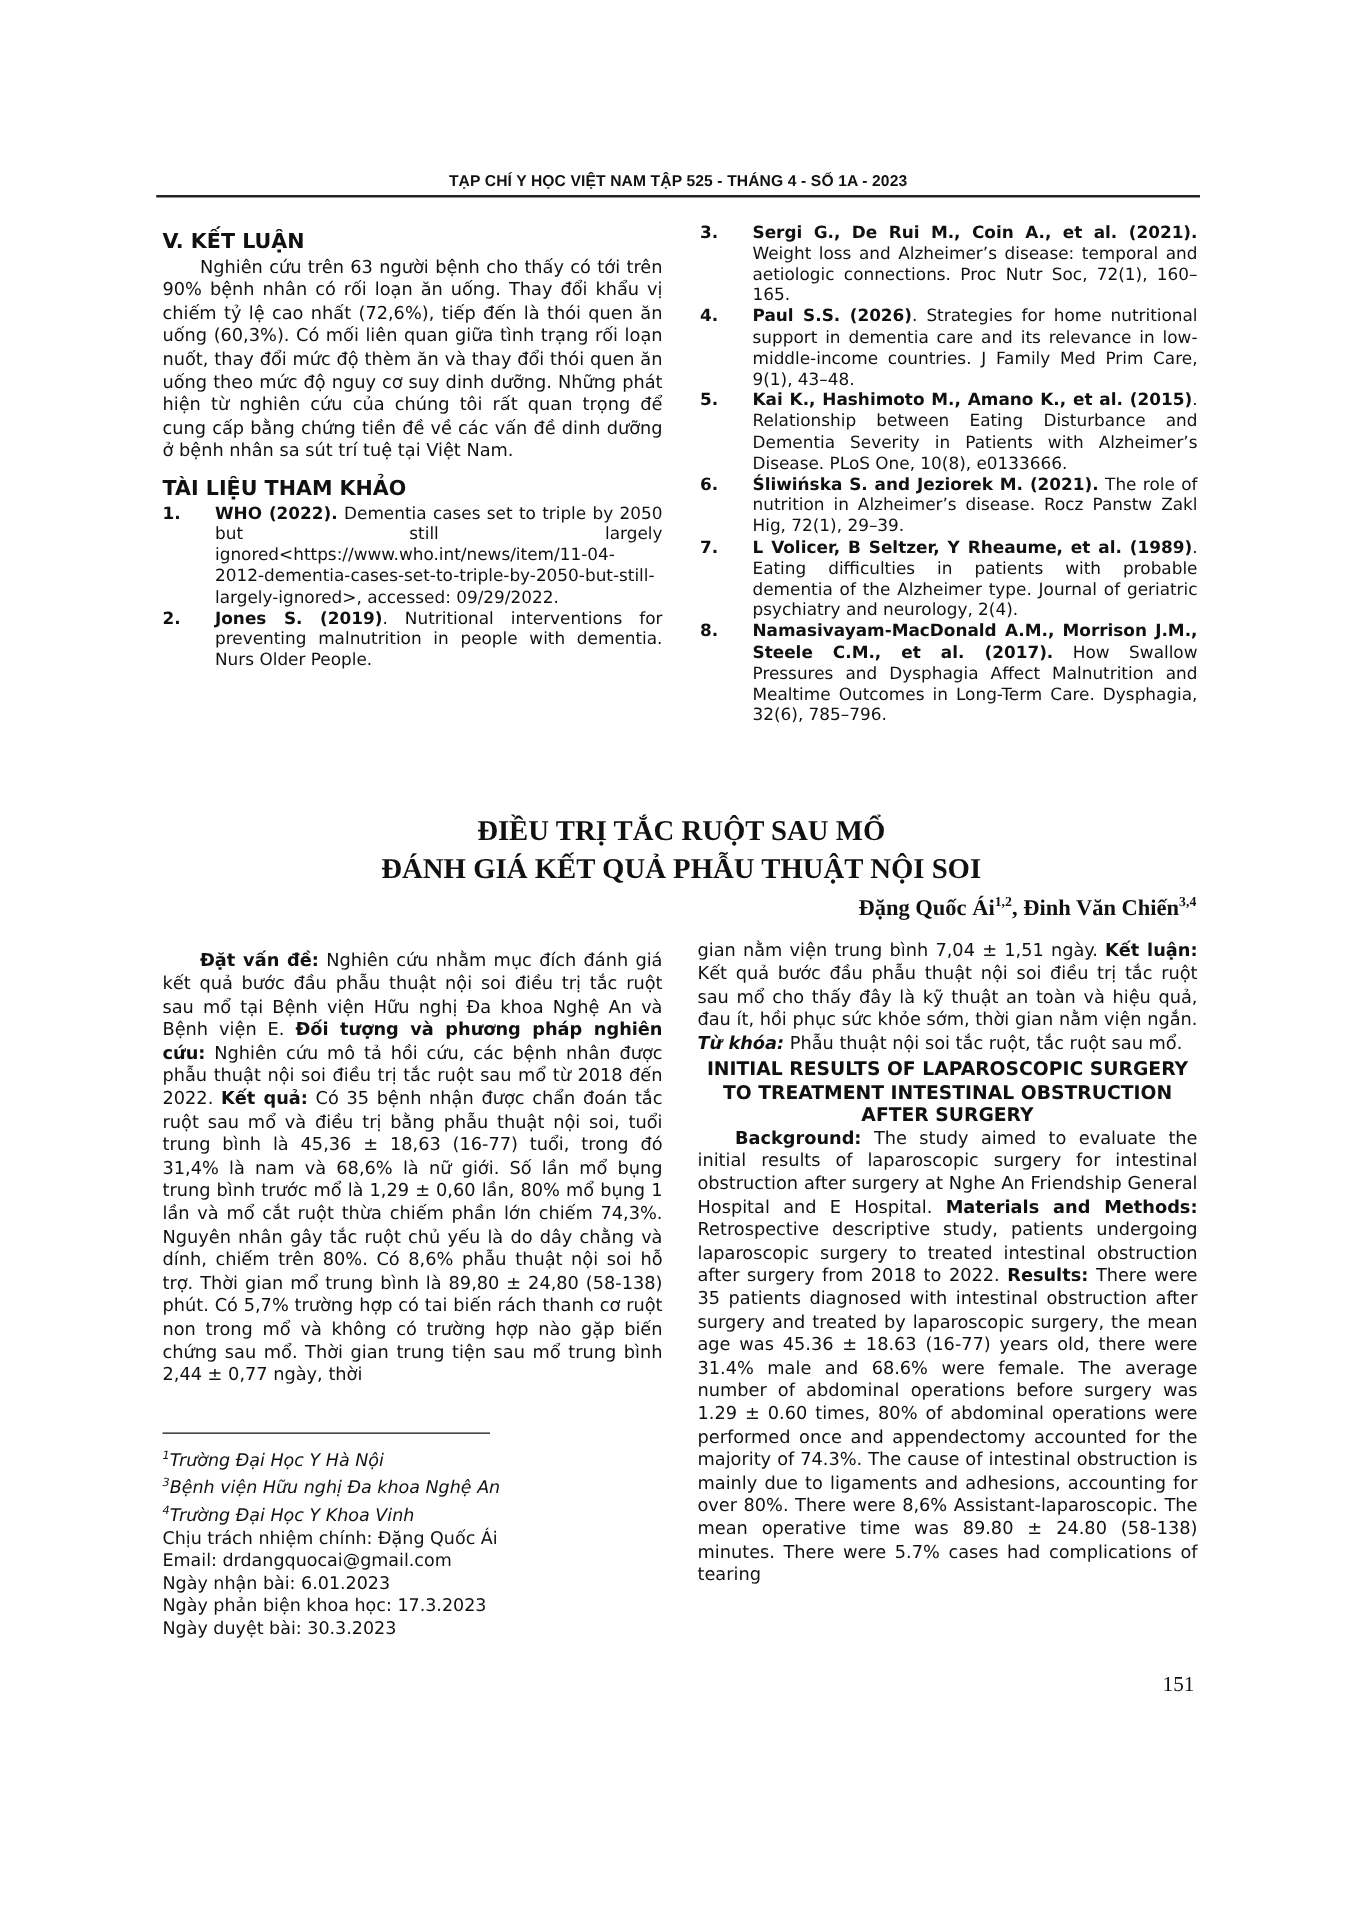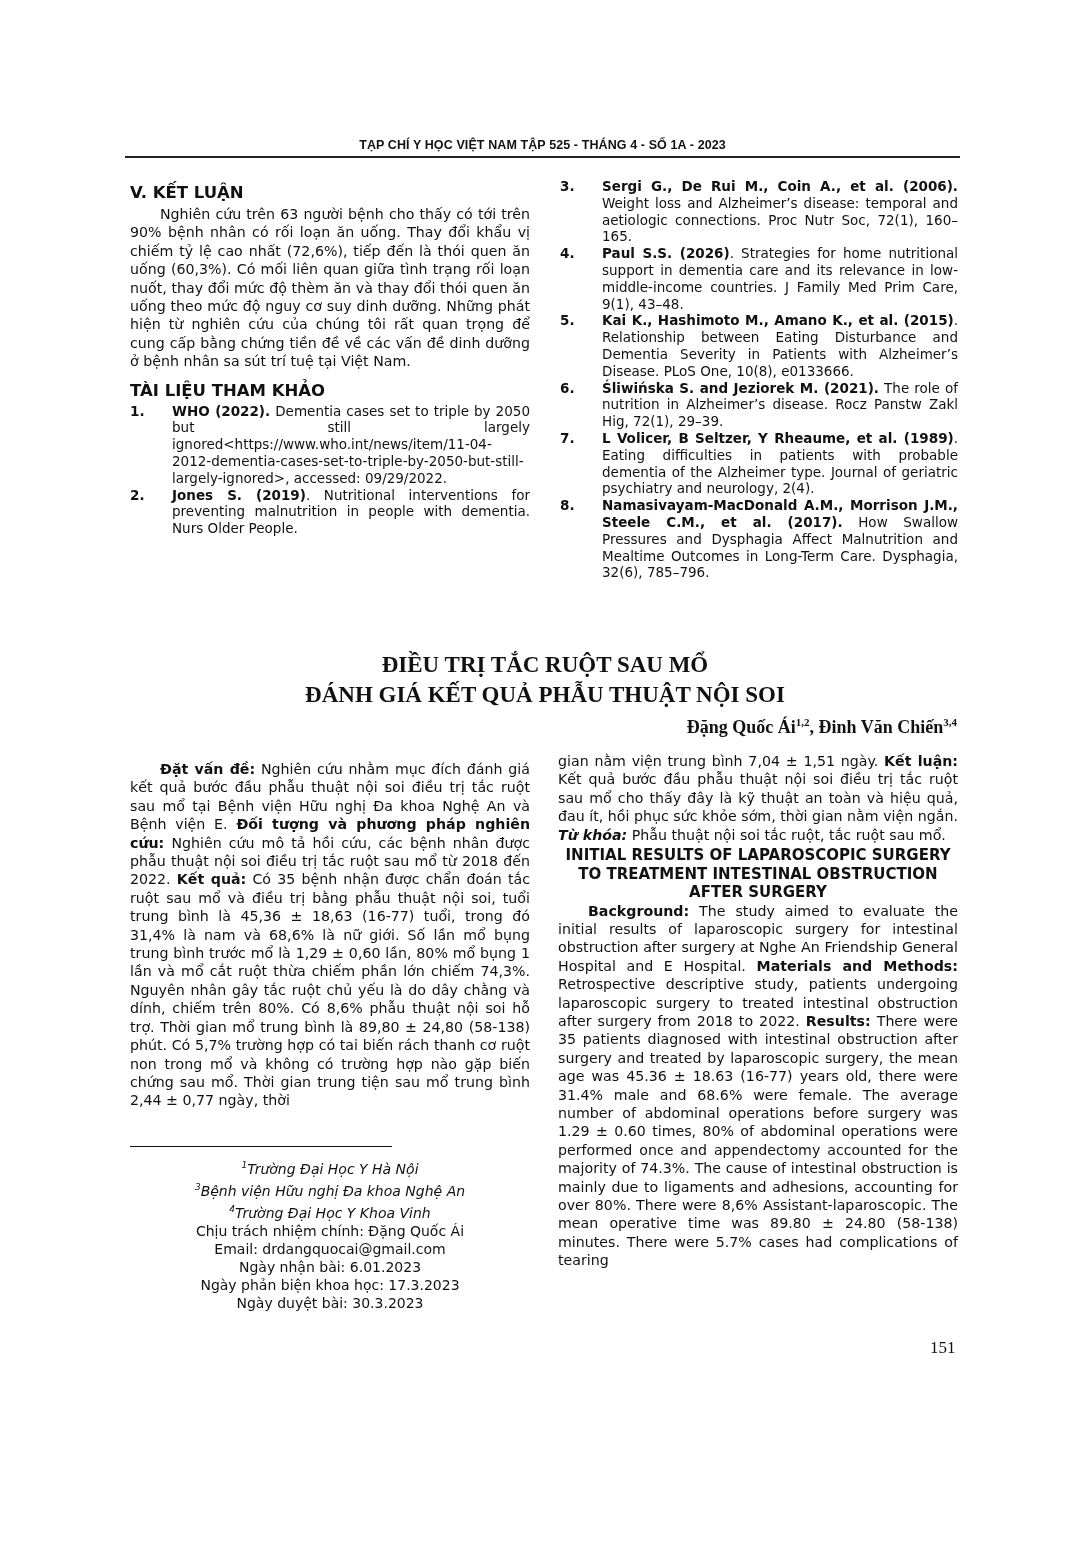--- a/index.html
+++ b/index.html
@@ -16,21 +16,21 @@
   .refs li .num { position:absolute; left:0; top:0; font-weight:bold; }
   .b { font-weight:bold; }
   .bi { font-weight:bold; font-style:italic; }
   .title { position:absolute; left:180px; top:650px; width:730px; text-align:center; font-family:"Liberation Serif", serif; font-weight:bold; font-size:23px; line-height:30px; }
   .authors { position:absolute; right:133px; top:716px; font-family:"Liberation Serif", serif; font-weight:bold; font-size:18px; }
   .authors sup { font-size:11px; }
   .col-left-bottom { left:130px; top:760px; width:400px; }
   .col-right-bottom { left:558px; top:752px; width:400px; }
   .summary-title { text-align:center; font-weight:bold; font-size:15px; line-height:18.5px; margin:2px 0 0 0; }
   .fn-rule { position:absolute; left:130px; top:1146px; width:262px; border-top:1.5px solid #111; }
-  .footnotes { position:absolute; left:130px; top:1156px; width:400px; font-size:14px; line-height:18.2px;text-align:center; }
+  .footnotes { position:absolute; left:130px; top:1156px; width:400px; font-size:14px; line-height:18.2px; }
   .footnotes .it { font-style:italic; }
   .footnotes sup { font-size:9px; }
   .page-num { position:absolute; left:930px; top:1338px; font-family:"Liberation Serif", serif; font-size:17px; }
 </style>
 </head>
 <body>
 
 <div class="header">TẠP CHÍ Y HỌC VIỆT NAM TẬP 525 - THÁNG 4 - SỐ 1A - 2023</div>
 <div class="header-rule"></div>
 
@@ -39,21 +39,21 @@
   <p class="para">Nghiên cứu trên 63 người bệnh cho thấy có tới trên 90% bệnh nhân có rối loạn ăn uống. Thay đổi khẩu vị chiếm tỷ lệ cao nhất (72,6%), tiếp đến là thói quen ăn uống (60,3%). Có mối liên quan giữa tình trạng rối loạn nuốt, thay đổi mức độ thèm ăn và thay đổi thói quen ăn uống theo mức độ nguy cơ suy dinh dưỡng. Những phát hiện từ nghiên cứu của chúng tôi rất quan trọng để cung cấp bằng chứng tiền đề về các vấn đề dinh dưỡng ở bệnh nhân sa sút trí tuệ tại Việt Nam.</p>
   <h2 class="sec" style="margin-top:10px;">TÀI LIỆU THAM KHẢO</h2>
   <ol class="refs">
     <li><span class="num">1.</span><span class="b">WHO (2022).</span><span> Dementia cases set to triple by 2050 but still largely ignored&lt;https://www.who.int/news/item/11-04-2012-dementia-cases-set-to-triple-by-2050-but-still-largely-ignored&gt;, accessed: 09/29/2022.</span></li>
     <li><span class="num">2.</span><span class="b">Jones S. (2019)</span><span>. Nutritional interventions for preventing malnutrition in people with dementia. Nurs Older People.</span></li>
   </ol>
 </div>
 
 <div class="col col-right-top">
   <ol class="refs">
-    <li><span class="num">3.</span><span class="b">Sergi G., De Rui M., Coin A., et al. (2006).</span><span> Weight loss and Alzheimer’s disease: temporal and aetiologic connections. Proc Nutr Soc, 72(1), 160–165.</span></li>
+    <li><span class="num">3.</span><span class="b">Sergi G., De Rui M., Coin A., et al. (2021).</span><span> Weight loss and Alzheimer’s disease: temporal and aetiologic connections. Proc Nutr Soc, 72(1), 160–165.</span></li>
     <li><span class="num">4.</span><span class="b">Paul S.S. (2026)</span><span>. Strategies for home nutritional support in dementia care and its relevance in low-middle-income countries. J Family Med Prim Care, 9(1), 43–48.</span></li>
     <li><span class="num">5.</span><span class="b">Kai K., Hashimoto M., Amano K., et al. (2015)</span><span>. Relationship between Eating Disturbance and Dementia Severity in Patients with Alzheimer’s Disease. PLoS One, 10(8), e0133666.</span></li>
     <li><span class="num">6.</span><span class="b">Śliwińska S. and Jeziorek M. (2021).</span><span> The role of nutrition in Alzheimer’s disease. Rocz Panstw Zakl Hig, 72(1), 29–39.</span></li>
     <li><span class="num">7.</span><span class="b">L Volicer, B Seltzer, Y Rheaume, et al. (1989)</span><span>. Eating difficulties in patients with probable dementia of the Alzheimer type. Journal of geriatric psychiatry and neurology, 2(4).</span></li>
     <li><span class="num">8.</span><span class="b">Namasivayam-MacDonald A.M., Morrison J.M., Steele C.M., et al. (2017).</span><span> How Swallow Pressures and Dysphagia Affect Malnutrition and Mealtime Outcomes in Long-Term Care. Dysphagia, 32(6), 785–796.</span></li>
   </ol>
 </div>
 
 <div class="title">
   <div>ĐIỀU TRỊ TẮC RUỘT SAU MỔ</div>

